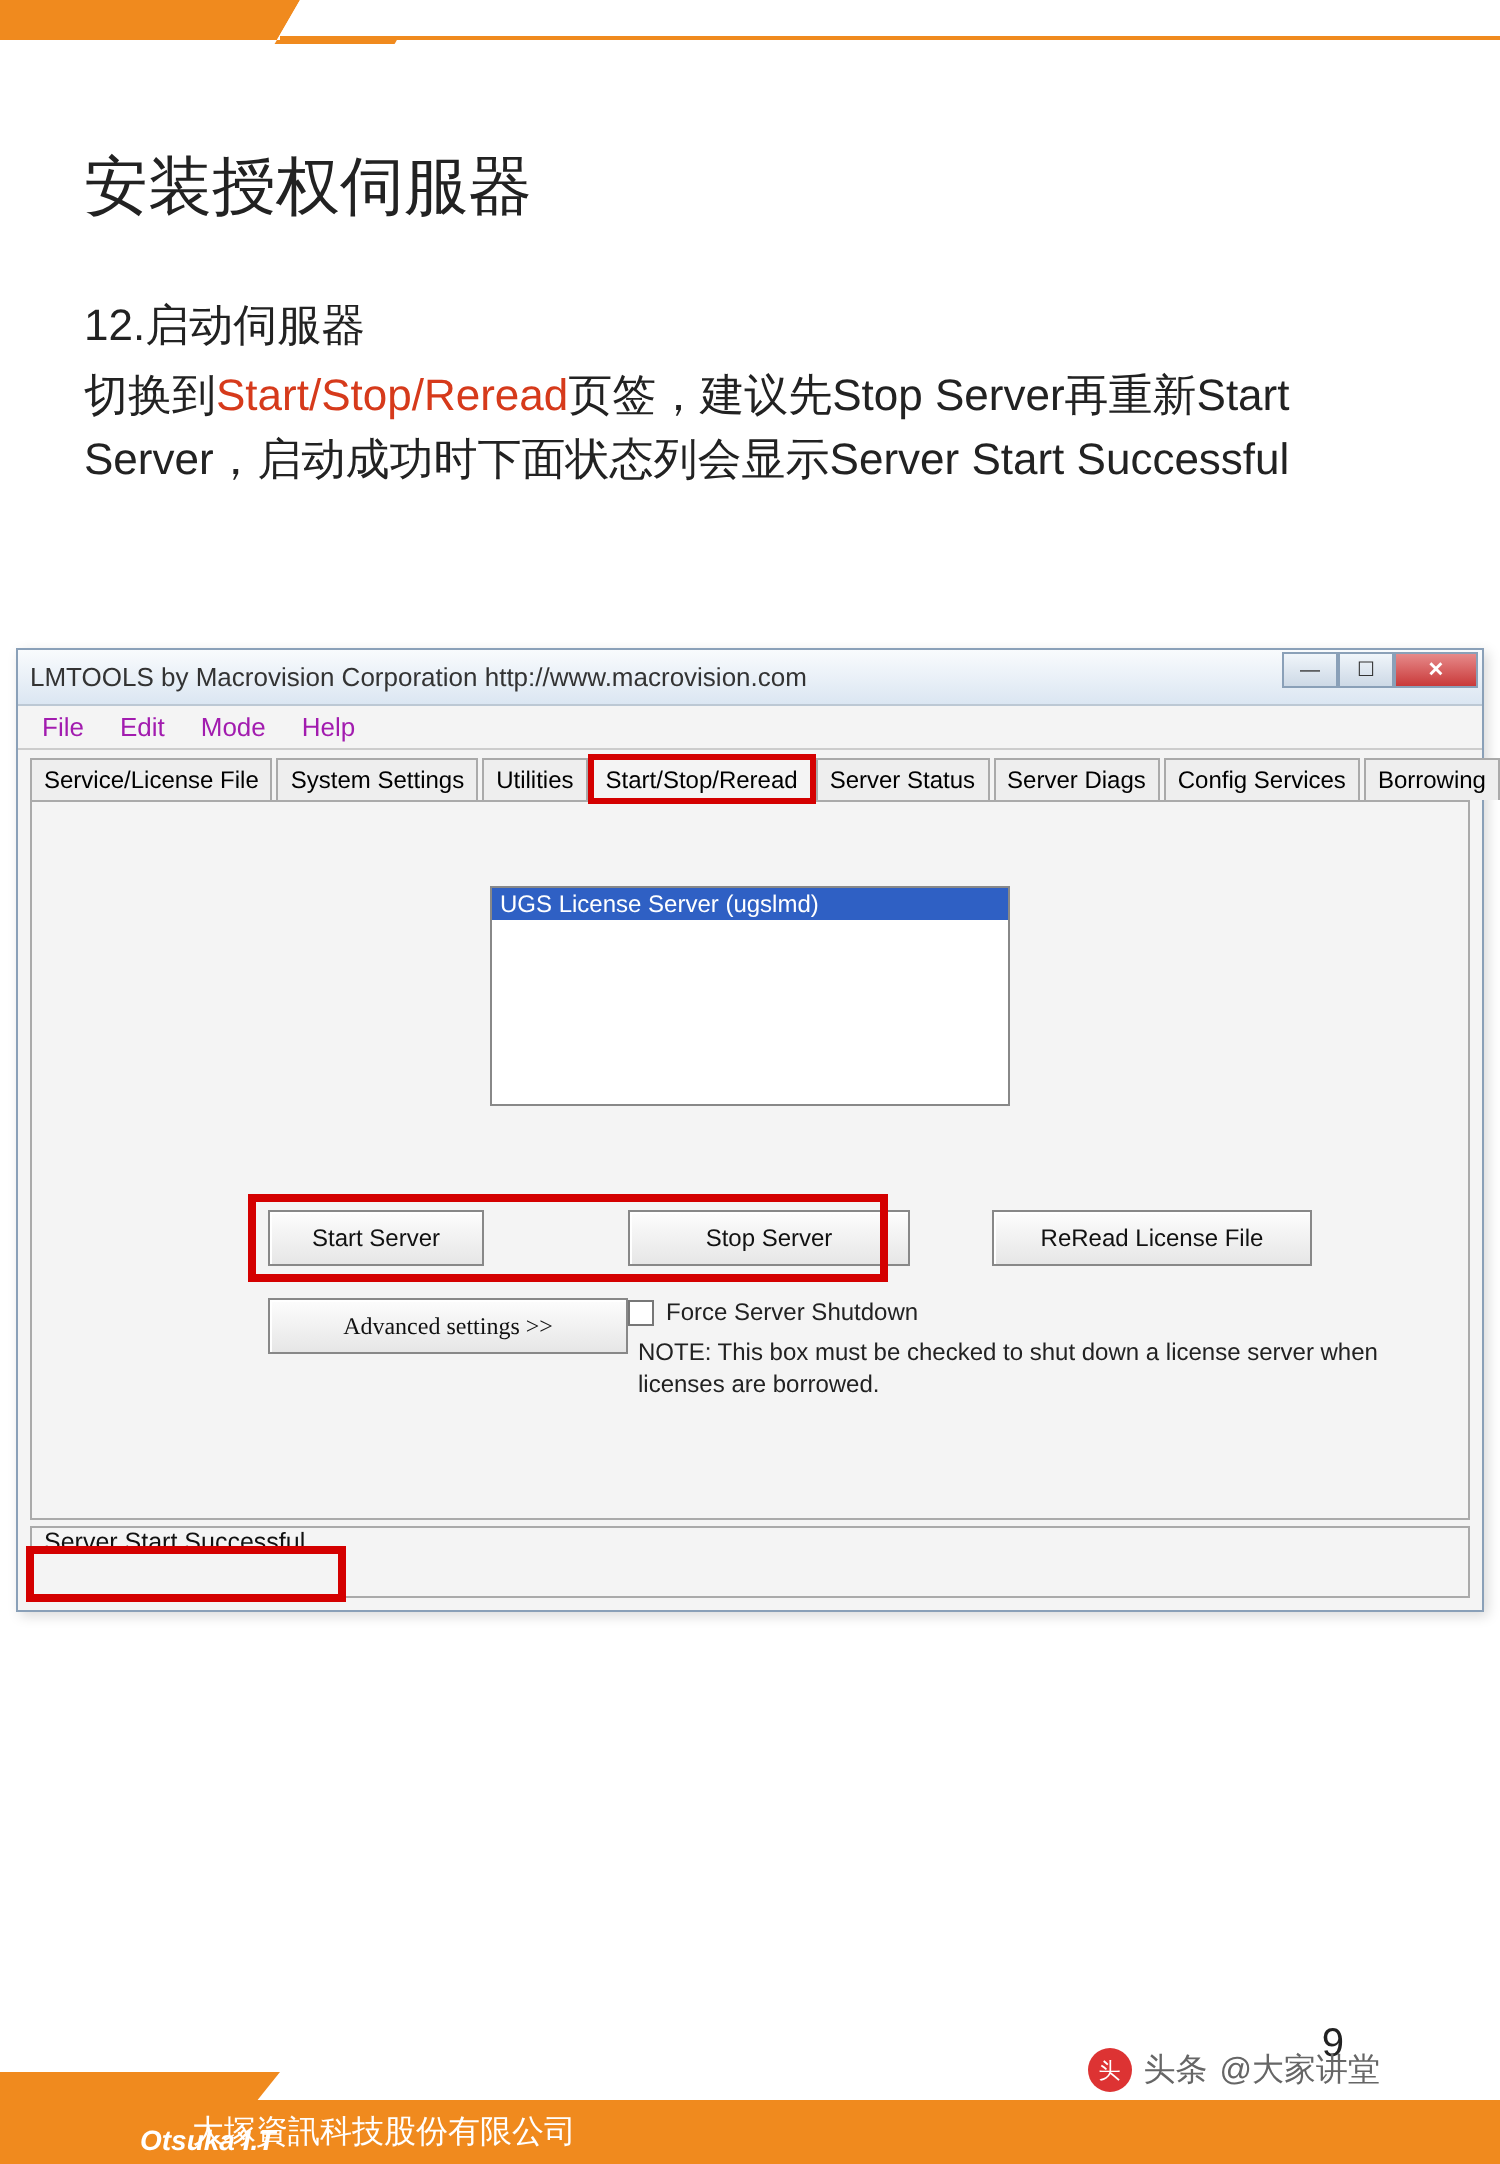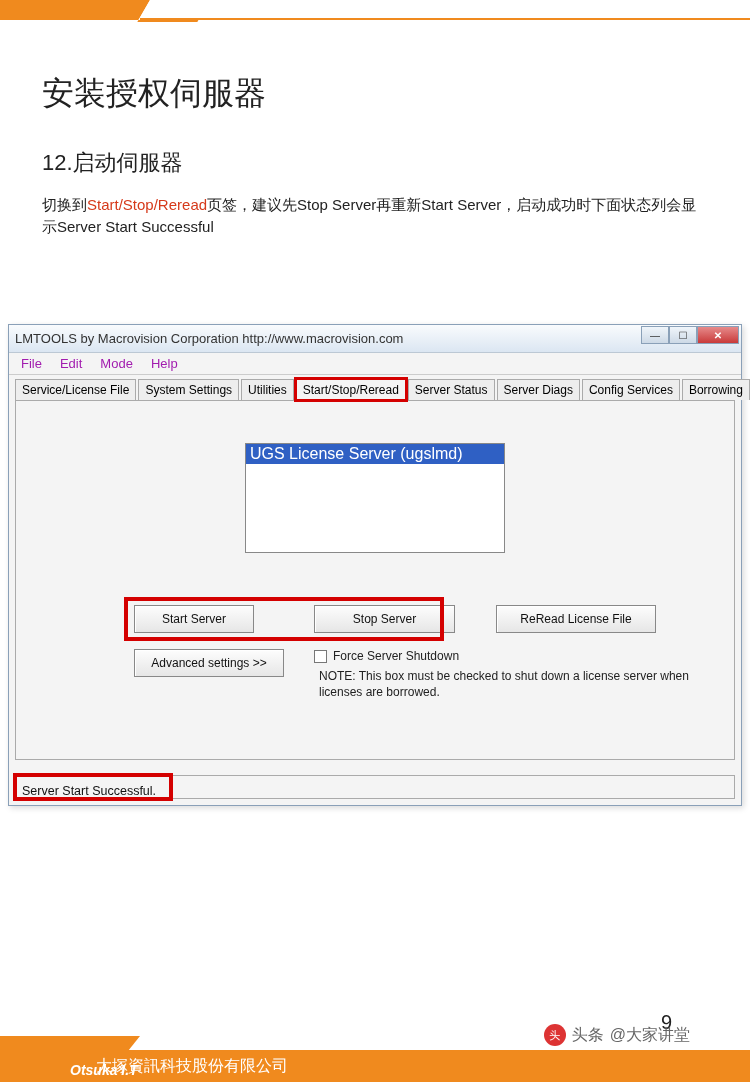--- a/index.html
+++ b/index.html
@@ -32,22 +32,22 @@
   .top-line {
     position: absolute;
     top: 18px; left: 140px; right: 0;
     height: 2px; background: #f08a1e;
   }
   .content {
     position: absolute;
     top: 72px; left: 42px; right: 42px;
   }
   h1 { font-size: 32px; font-weight: 500; color: #222; margin-bottom: 32px; }
-  .step { font-size: 22px; color: #222; margin-bottom: 16px; }
-  .desc { font-size: 15px; color: #222; line-height: 1.45; }
+  .step { font-size: 22px; color: #222; margin-bottom: 4px; }
+  .desc { font-size: 22px; color: #222; line-height: 1.45; }
   .desc .hl { color: #d63a1b; }
 
   
   .win {
     position: absolute;
     top: 324px; left: 8px; right: 8px; height: 482px;
     background: #f4f4f4;
     border: 1px solid #8aa0b8;
     font-family: Tahoma, Arial, sans-serif;
     font-size: 12px;
@@ -112,53 +112,53 @@
     text-align: center; font-size: 12.5px; color: #222;
   }
   .listbox {
     position: absolute; top: 42px; left: 50%; transform: translateX(-50%);
     width: 260px; height: 110px;
     background: #fff; border: 1px solid #888;
     overflow: hidden;
   }
   .listbox .sel {
     background: #2f60c4; color: #fff;
-    padding: 1px 4px; font-size: 16px;
+    padding: 1px 4px; font-size: 12px;
     white-space: nowrap;
   }
   .btn {
     position: absolute;
     height: 28px;
     border: 1px solid #888;
     background: linear-gradient(#fdfdfd, #e6e6e6);
     font-size: 12px; color: #111;
     display: flex; align-items: center; justify-content: center;
     box-shadow: inset 1px 1px 0 #fff;
   }
-  .start-btn { top: 204px; left: 118px; width: 120px; }
+  .start-btn { top: 204px; left: 118px; width: 108px; }
   .stop-btn  { top: 204px; left: 298px; width: 141px; }
   .reread-btn{ top: 204px; left: 480px; width: 160px; }
-  .adv-btn   { top: 248px; left: 118px; width: 150px; }
+  .adv-btn   { top: 248px; left: 118px; width: 180px; font-family: Liberation Serif, serif; }
   .red-box-1 {
     position: absolute; top: 196px; left: 108px; width: 320px; height: 44px;
     border: 4px solid #d40000; pointer-events: none;
   }
   .chk-row {
     position: absolute; top: 248px; left: 298px;
     display: flex; align-items: center; gap: 6px; font-size: 12px; color: #222; justify-content: center;
   }
   .chk { width: 13px; height: 13px; border: 1px solid #777; background: #fff; }
   .note {
     position: absolute; top: 268px; left: 303px; right: 20px;
     font-size: 12px; color: #222; line-height: 1.3;
   }
   .statusbar {
-    position: absolute; left: 6px; right: 6px; bottom: 6px; height: 24px;
+    position: absolute; left: 6px; right: 6px; bottom: 6px; height: 36px;
     border: 1px solid #aaa; background: #f4f4f4;
-    display: flex; align-items: flex-end; padding: 0 6px;
+    display: flex; align-items: flex-start; padding: 0 6px;
     font-size: 12.5px; color: #111;
   }
   .red-box-status {
     position: absolute; left: 4px; bottom: 4px; width: 160px; height: 28px;
     border: 4px solid #d40000; pointer-events: none;
   }
 
   .watermark {
     position: absolute;
     top: 432px; left: 50%; transform: translateX(-50%);

